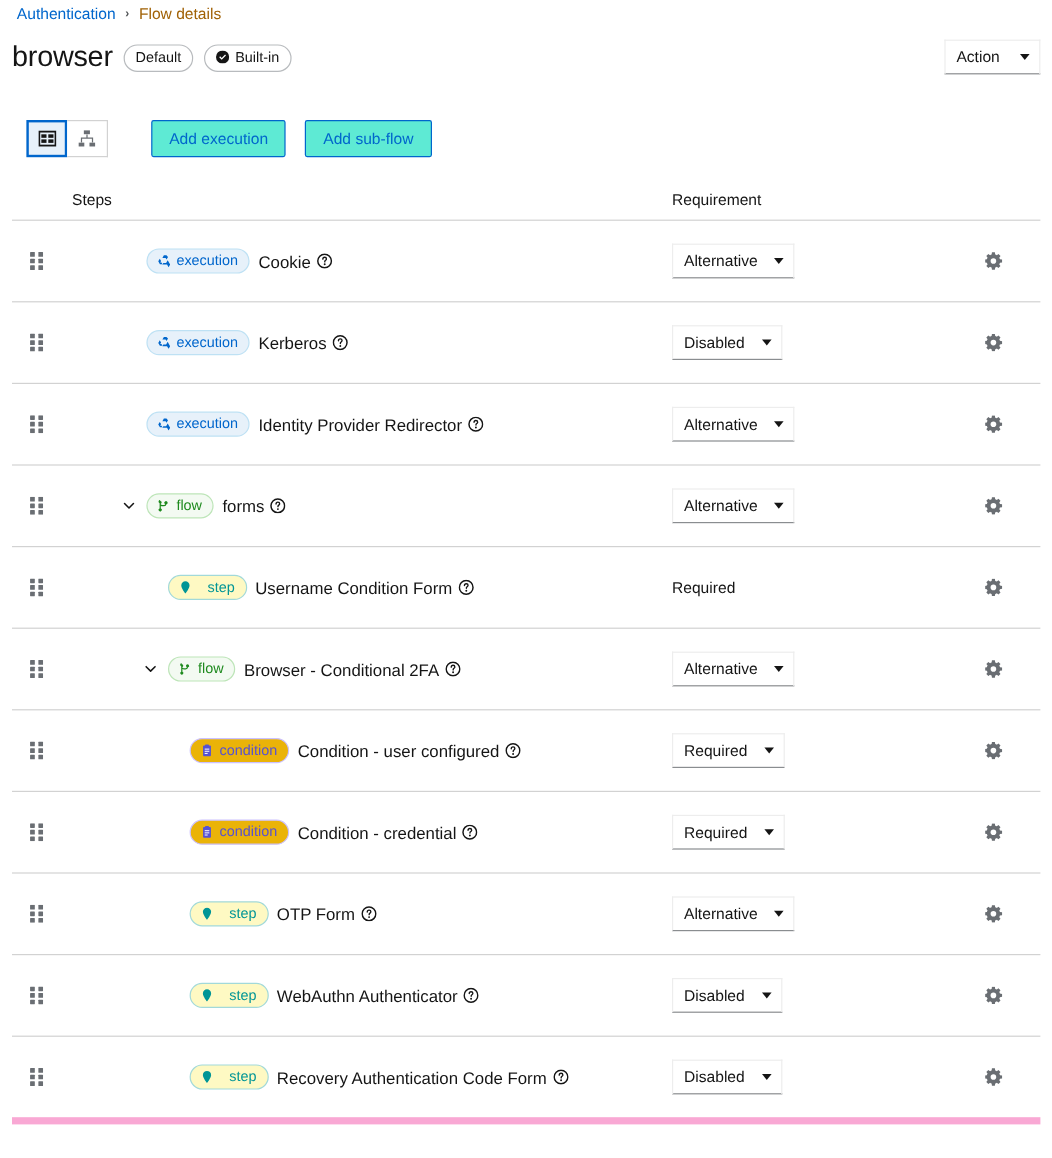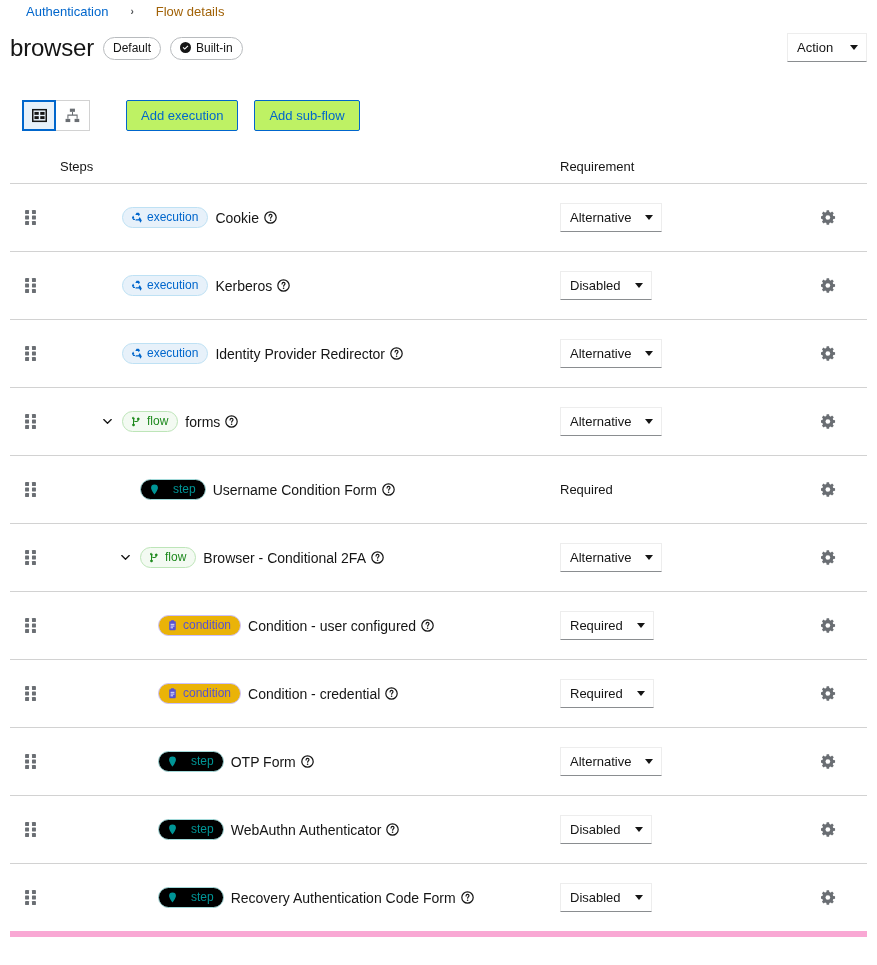--- a/index.html
+++ b/index.html
@@ -8,22 +8,22 @@
     width: 877px; height: 965px;
     background: #ffffff;
     font-family: "Liberation Sans", sans-serif;
     color: #151515;
     -webkit-font-smoothing: antialiased;
   }
   .page { position: relative; width: 877px; height: 965px; overflow: hidden; }
 
   
   .breadcrumb {
-    position: absolute; left: 26px; top: 3px;
-    display: flex; align-items: center; gap: 22px;
+    position: absolute; left: 14px; top: 3px;
+    display: flex; align-items: center; gap: 8px;
     font-size: 13px; line-height: 18px;
   }
   .bc-link { color: #0066cc; text-decoration: none; cursor: pointer; }
   .bc-sep { color: #4f5255; font-size: 10px; font-weight: bold; line-height: 1; transform: translateY(0px); }
   .bc-current { color: #a16207; }
 
   
   .title-row {
     position: absolute; left: 10px; top: 17px;
     display: flex; align-items: center; gap: 9px;
@@ -60,21 +60,21 @@
   .tg-btn {
     width: 34px; height: 31px;
     display: flex; align-items: center; justify-content: center;
     background: #ffffff; border: 1px solid #d2d2d2; cursor: pointer;
   }
   .tg-btn + .tg-btn { border-left: none; }
   .tg-btn.sel { background: #e7f1fa; border: 2px solid #0066cc; }
   .btn-secondary {
     height: 31px; padding: 0 14px;
     display: inline-flex; align-items: center; justify-content: center;
-    border: 1px solid #0066cc; border-radius: 2px; background: #bef264;
+    border: 1px solid #0066cc; border-radius: 2px; background: #5eead4;
     color: #0066cc; font-size: 13px; cursor: pointer; white-space: nowrap;
     font-family: "Liberation Sans", sans-serif;
   }
   .tb-gap { width: 4px; }
 
   
   .tbl { position: absolute; left: 10px; top: 150px; width: 857px; }
   .thead {
     display: flex; align-items: center; height: 33px;
     font-size: 13px; color: #151515;
@@ -105,21 +105,21 @@
   
   .chip {
     display: inline-flex; align-items: center; gap: 5px;
     border-radius: 30px; padding: 2px 9px 3px 8px;
     font-size: 12px; line-height: 14px; white-space: nowrap;
     flex: none;
   }
   .chip svg { display: block; flex: none; }
   .chip-execution { background: #e7f1fa; border: 1px solid #bee1f4; color: #0066cc; }
   .chip-flow      { background: #f3faf2; border: 1px solid #bde5b8; color: #1e8a1e; }
-  .chip-step      { background: #000000; border: 1px solid #a2d9d9; color: #009596; gap: 13px; }
+  .chip-step      { background: #fef9c3; border: 1px solid #a2d9d9; color: #009596; gap: 13px; }
   .chip-condition { background: #eab308; border: 1px solid #cbc1ff; color: #5752d1; }
 
   .step-name {
     font-size: 14px; color: #151515; margin-left: 7px; white-space: nowrap;
   }
   .help-ic { width: 13px; height: 13px; margin-left: 5px; display: inline-block; vertical-align: -2px; cursor: pointer; flex: none; }
 
   
   .req-select {
     height: 29px; min-width: 80px;

